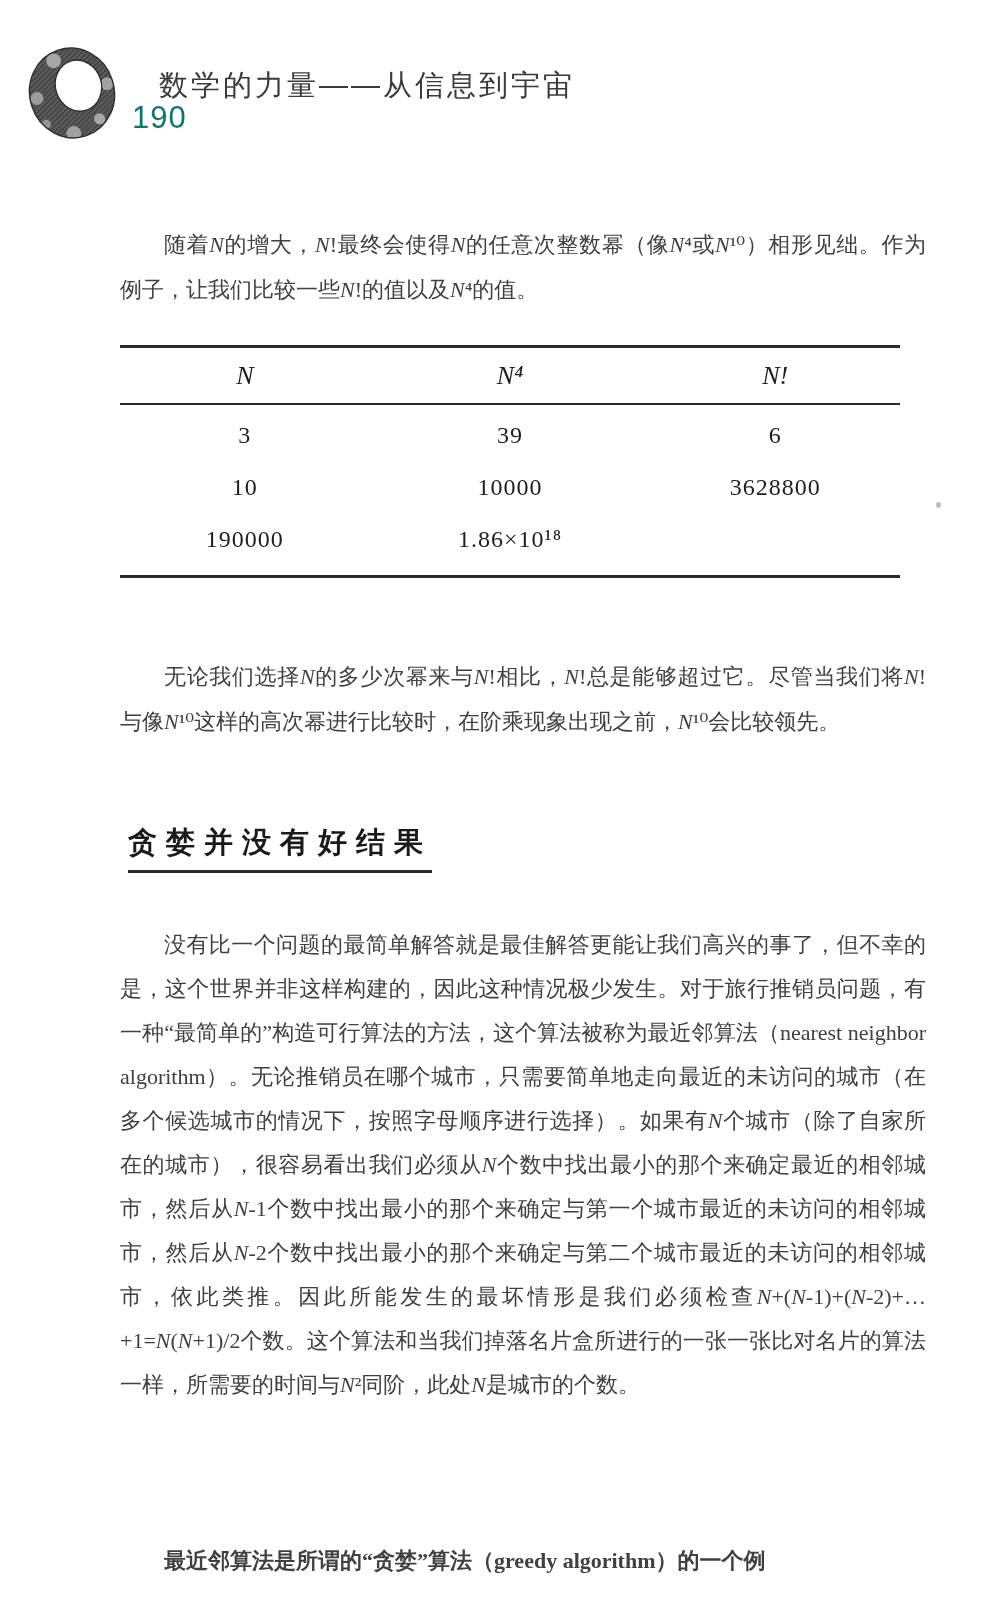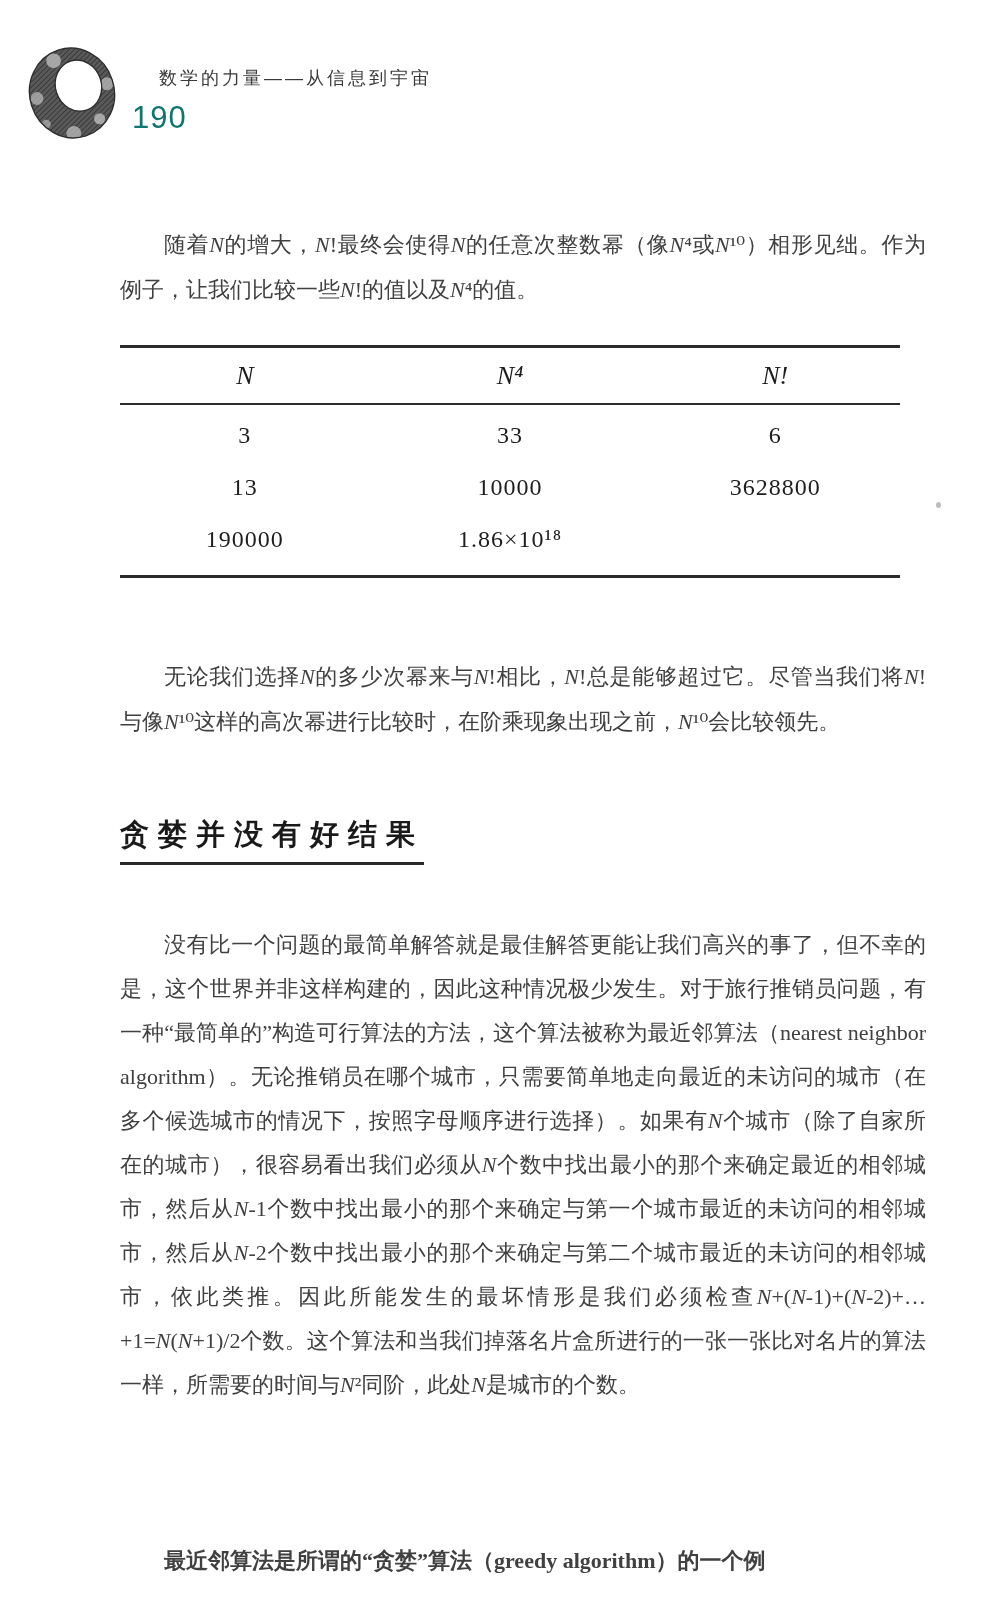--- a/index.html
+++ b/index.html
@@ -15,21 +15,21 @@
     color: #1e1e1e;
     overflow: hidden;
   }
   .logo {
     position: absolute; left: 26px; top: 44px;
     width: 92px; height: 98px;
   }
   .book-title {
     position: absolute; left: 159px; top: 66px;
     font-family: "Liberation Sans", "DejaVu Sans", sans-serif;
-    font-size: 18px; letter-spacing: 3px; color: #3a3a3a;
+    font-size: 29px; letter-spacing: 3px; color: #3a3a3a;
     white-space: nowrap;
   }
   .page-number {
     position: absolute; left: 132px; top: 100px;
     font-family: "Liberation Sans", "DejaVu Sans", sans-serif;
     font-size: 31px; color: #0f766e; letter-spacing: 1px;
   }
   .para {
     position: absolute; left: 120px; width: 806px;
     font-size: 22px; line-height: 45px;
@@ -114,38 +114,38 @@
 
   <div class="cmp-table">
     <div class="t-head">
       <span><i>N</i></span>
       <span><i>N</i>⁴</span>
       <span><i>N</i>!</span>
     </div>
     <div class="t-body">
       <div class="t-row">
         <span>3</span>
-        <span>33</span>
+        <span>39</span>
         <span>6</span>
       </div>
       <div class="t-row">
-        <span>13</span>
+        <span>10</span>
         <span>10000</span>
         <span>3628800</span>
       </div>
       <div class="t-row">
         <span>190000</span>
         <span>1.86×10¹⁸</span>
       </div>
     </div>
   </div>
 
   <div class="artifact-dot"></div>
 
   <p class="para p2">无论我们选择<i>N</i>的多少次幂来与<i>N</i>!相比，<i>N</i>!总是能够超过它。尽管当我们将<i>N</i>!与像<i>N</i>¹⁰这样的高次幂进行比较时，在阶乘现象出现之前，<i>N</i>¹⁰会比较领先。</p>
 
-  <h2 class="section-heading" style="margin:0;">贪婪并没有好结果</h2>
+  <h2 class="section-heading" style="margin:8px;">贪婪并没有好结果</h2>
 
   <p class="para p3">没有比一个问题的最简单解答就是最佳解答更能让我们高兴的事了，但不幸的是，这个世界并非这样构建的，因此这种情况极少发生。对于旅行推销员问题，有一种“最简单的”构造可行算法的方法，这个算法被称为最近邻算法（nearest neighbor algorithm）。无论推销员在哪个城市，只需要简单地走向最近的未访问的城市（在多个候选城市的情况下，按照字母顺序进行选择）。如果有<i>N</i>个城市（除了自家所在的城市），很容易看出我们必须从<i>N</i>个数中找出最小的那个来确定最近的相邻城市，然后从<i>N</i>-1个数中找出最小的那个来确定与第一个城市最近的未访问的相邻城市，然后从<i>N</i>-2个数中找出最小的那个来确定与第二个城市最近的未访问的相邻城市，依此类推。因此所能发生的最坏情形是我们必须检查<i>N</i>+(<i>N</i>-1)+(<i>N</i>-2)+…+1=<i>N</i>(<i>N</i>+1)/2个数。这个算法和当我们掉落名片盒所进行的一张一张比对名片的算法一样，所需要的时间与<i>N</i>²同阶，此处<i>N</i>是城市的个数。</p>
 
   <p class="para p4">最近邻算法是所谓的“贪婪”算法（greedy algorithm）的一个例</p>
 
 </div>
 
 </body></html>

